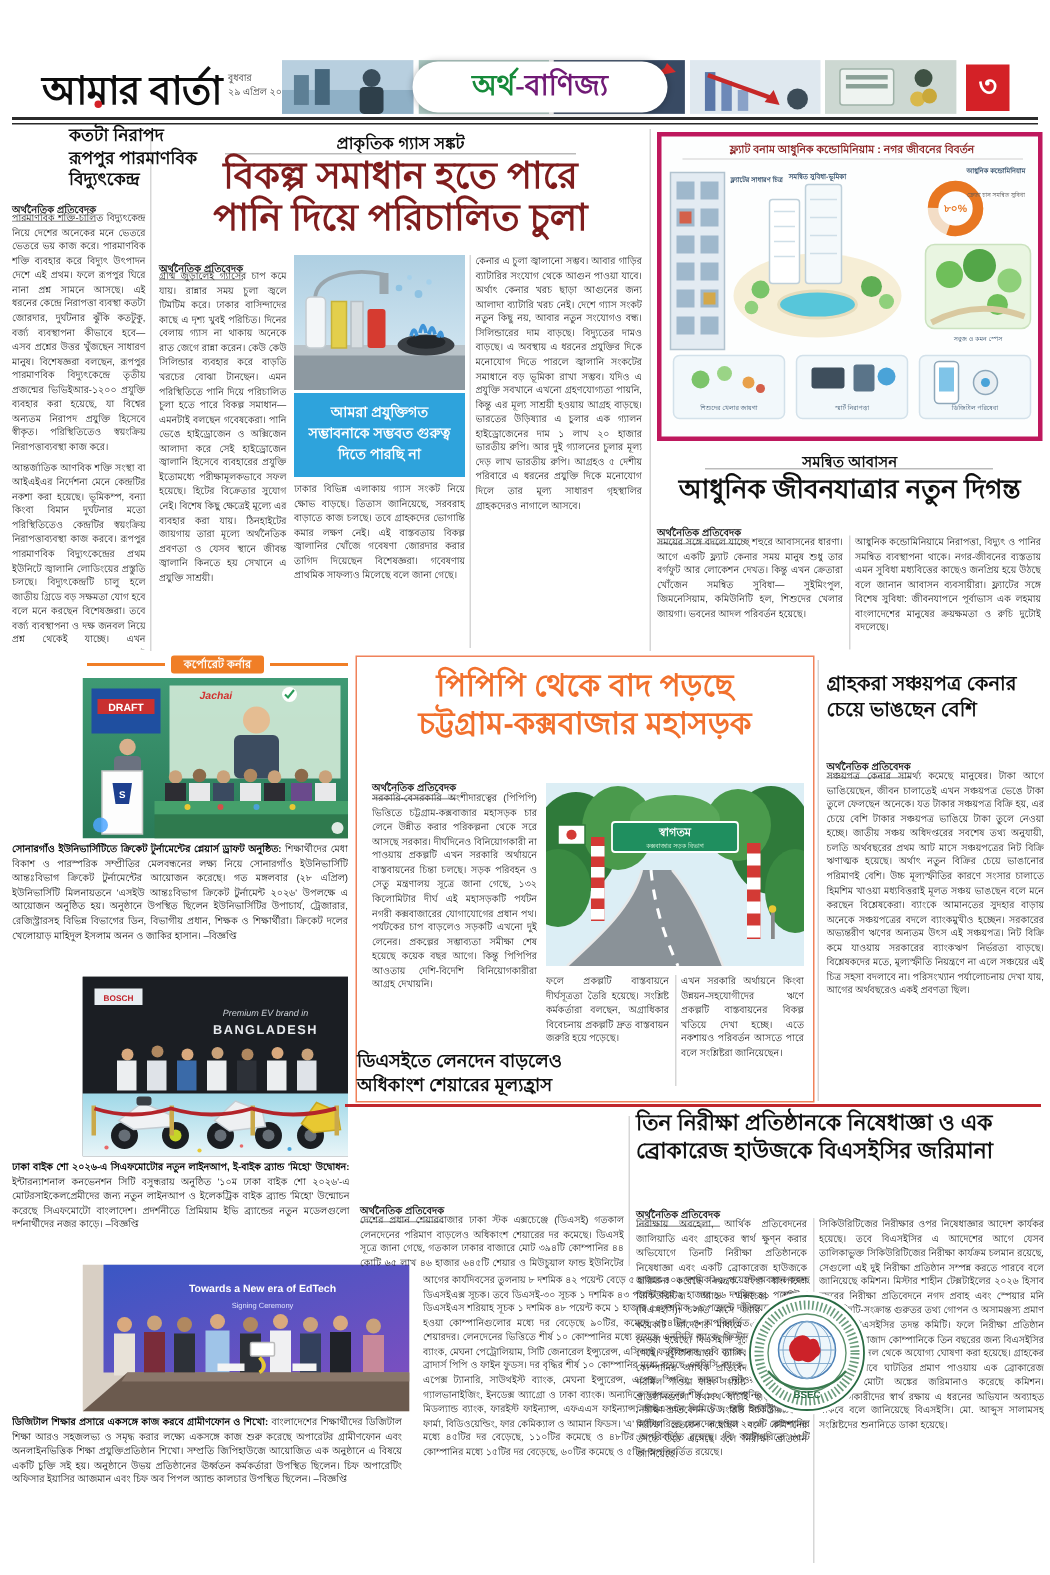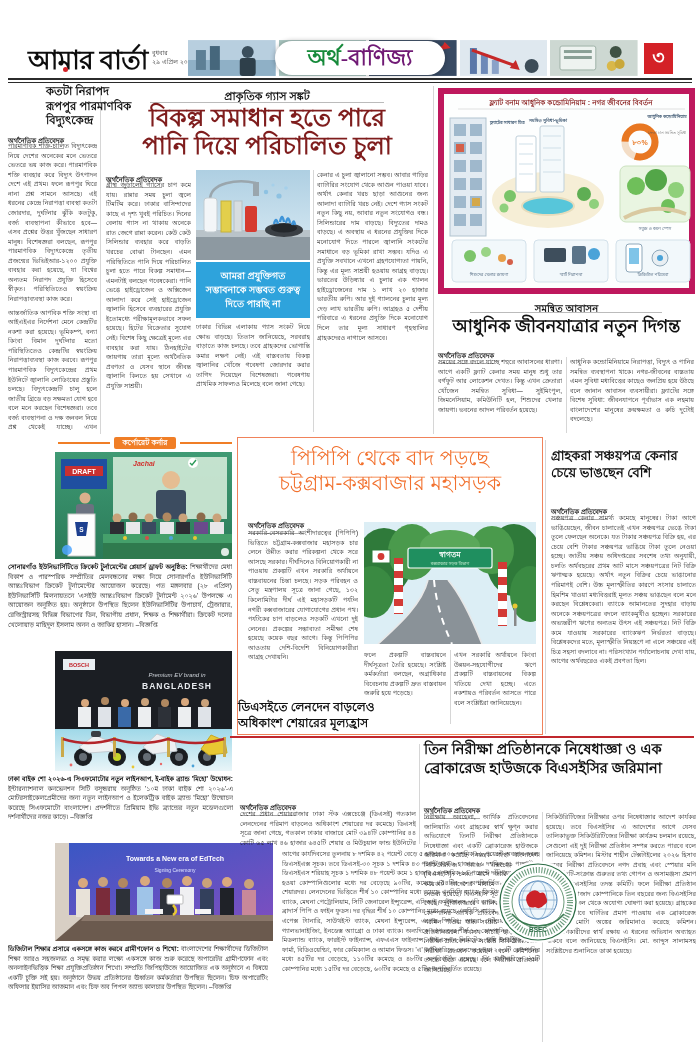--- a/index.html
+++ b/index.html
@@ -70,21 +70,21 @@
       <rect x="14" y="10" width="28" height="3" fill="#8aa096"></rect>
         <rect x="14" y="16" width="28" height="3" fill="#8aa096"></rect>
       <circle cx="62" cy="26" r="5" fill="#d9b84a"></circle>
         <circle cx="70" cy="24" r="5" fill="#c9a83a"></circle>
       <circle cx="66" cy="12" r="6" fill="#3f5244"></circle>
     </svg>
   </div>
 
   <div class="abs" style="left:275px;top:41px;width:170px;height:34px;background:#fff;border-radius:17px;
               box-shadow:0 0 5px rgba(0,0,0,.3);display:flex;align-items:center;justify-content:center;
-              font-size:22px;font-weight:800;z-index:5;">
+              font-size:19px;font-weight:800;z-index:5;">
     <span style="color:#168a3a;">অর্থ</span>
       <span style="color:#701a75;font-family:Liberation Serif, serif;">-বাণিজ্য</span>
   </div>
 
   <div class="abs" style="left:644px;top:43px;width:29px;height:31px;background:#d42127;color:#fff;display:flex;
               align-items:center;justify-content:center;font-size:19px;font-weight:800;">৩</div>
 
   <div class="abs" style="left:8px;top:78px;width:684px;height:2.2px;background:#2b2b2b;"></div>
   <div class="abs" style="left:8px;top:81.6px;width:684px;height:.8px;background:#2b2b2b;"></div>
 
@@ -140,21 +140,21 @@
 
   <div class="abs" style="left:196px;top:262px;width:114px;height:56px;background:#2ea3dc;color:#fff;display:flex;
               align-items:center;justify-content:center;text-align:center;font-weight:700;
               font-size:9.5px;line-height:1.45;padding:2px 6px;box-sizing:border-box;">আমরা প্রযুক্তিগত সম্ভাবনাকে সম্ভবত গুরুত্ব দিতে পারছি না</div>
 
   <div class="abs jt" style="left:196px;top:322px;width:114px;height:110px;">ঢাকার বিভিন্ন এলাকায় গ্যাস সংকট নিয়ে ক্ষোভ বাড়ছে। তিতাস জানিয়েছে, সরবরাহ বাড়াতে কাজ চলছে। তবে গ্রাহকদের ভোগান্তি কমার লক্ষণ নেই। এই বাস্তবতায় বিকল্প জ্বালানির খোঁজে গবেষণা জোরদার করার তাগিদ দিয়েছেন বিশেষজ্ঞরা। গবেষণায় প্রাথমিক সাফল্যও মিলেছে বলে জানা গেছে।</div>
   <div class="vr" style="left:313px;top:170px;height:262px;"></div>
   <div class="abs jt" style="left:317px;top:170px;width:111px;height:263px;">কেনার এ চুলা জ্বালানো সম্ভব। আবার গাড়ির ব্যাটারির সংযোগ থেকে আগুন পাওয়া যাবে। অর্থাৎ কেনার খরচ ছাড়া আগুনের জন্য আলাদা ব্যাটারি খরচ নেই। দেশে গ্যাস সংকট নতুন কিছু নয়, আবার নতুন সংযোগও বন্ধ। সিলিন্ডারের দাম বাড়ছে। বিদ্যুতের দামও বাড়ছে। এ অবস্থায় এ ধরনের প্রযুক্তির দিকে মনোযোগ দিতে পারলে জ্বালানি সংকটের সমাধানে বড় ভূমিকা রাখা সম্ভব। যদিও এ প্রযুক্তি সবখানে এখনো গ্রহণযোগ্যতা পায়নি, কিন্তু এর মূল্য সাশ্রয়ী হওয়ায় আগ্রহ বাড়ছে। ভারতের উড়িষ্যার এ চুলার এক গ্যালন হাইড্রোজেনের দাম ১ লাখ ২০ হাজার ভারতীয় রুপি। আর দুই গ্যালনের চুলার মূল্য দেড় লাখ ভারতীয় রুপি। আগ্রহও ৫ দেশীয় পরিবারে এ ধরনের প্রযুক্তি দিকে মনোযোগ দিলে তার মূল্য সাধারণ গৃহস্থালির গ্রাহকদেরও নাগালে আসবে।</div>
   <div class="vr" style="left:432.5px;top:86px;height:348px;"></div>
 
-  <div class="abs" style="left:438px;top:88px;width:257px;height:206px;border:6px solid #be185d;background:#fdfefe;box-sizing:border-box;">
+  <div class="abs" style="left:438px;top:88px;width:257px;height:206px;border:3px solid #be185d;background:#fdfefe;box-sizing:border-box;">
     <svg width="255" height="204" viewBox="0 0 255 204">
       <text x="127" y="11" text-anchor="middle" font-size="7.2" font-weight="bold" fill="#8a1f1f">ফ্ল্যাট বনাম আধুনিক কন্ডোমিনিয়াম : নগর জীবনের বিবর্তন</text>
       <line x1="14" y1="15" x2="241" y2="15" stroke="#ccc" stroke-width=".6"></line>
 
       <rect x="6" y="24" width="36" height="118" fill="#e3ebf2" stroke="#b2c3cf"></rect>
       <g fill="#9fb8cc">
         <rect x="10" y="30" width="12" height="12"></rect>
           <rect x="26" y="30" width="12" height="12"></rect>
         <rect x="10" y="48" width="12" height="12"></rect>
           <rect x="26" y="48" width="12" height="12"></rect>
@@ -396,21 +396,21 @@
     <rect x="90" y="66" width="18" height="5" fill="#f4f4f4"></rect>
       <rect x="140" y="66" width="16" height="5" fill="#f4f4f4"></rect>
     <path d="M118,62 q6,6 0,10" stroke="#e8c832" stroke-width="2.5" fill="none"></path>
   </svg>
   <div class="abs cap" style="left:8px;top:944px;width:260px;height:92px;">
     <b>ডিজিটাল শিক্ষার প্রসারে একসঙ্গে কাজ করবে গ্রামীণফোন ও শিখো:</b>
     <span>বাংলাদেশের শিক্ষার্থীদের ডিজিটাল শিক্ষা আরও সহজলভ্য ও সমৃদ্ধ করার লক্ষ্যে একসঙ্গে কাজ শুরু করেছে অপারেটর গ্রামীণফোন এবং অনলাইনভিত্তিক শিক্ষা প্রযুক্তিপ্রতিষ্ঠান শিখো। সম্প্রতি জিপিহাউজে আয়োজিত এক অনুষ্ঠানে এ বিষয়ে একটি চুক্তি সই হয়। অনুষ্ঠানে উভয় প্রতিষ্ঠানের ঊর্ধ্বতন কর্মকর্তারা উপস্থিত ছিলেন। চিফ অপারেটিং অফিসার ইয়াসির আজমান এবং চিফ অব পিপল অ্যান্ড কালচার উপস্থিত ছিলেন। –বিজ্ঞপ্তি</span>
   </div>
 
   <div class="abs" style="left:237px;top:437px;width:306px;height:298px;border:1.2px solid #f0825a;background:#fff;box-sizing:border-box;">
-    <div class="abs" style="left:8px;top:7px;width:288px;text-align:center;font-weight:400;color:#f2712e;
+    <div class="abs" style="left:8px;top:7px;width:288px;text-align:center;font-weight:700;color:#f2712e;
                 font-size:20.5px;line-height:1.22;">
       <div>পিপিপি থেকে বাদ পড়ছে</div>
       <div>চট্টগ্রাম-কক্সবাজার মহাসড়ক</div>
     </div>
     <div class="abs" style="left:10px;top:76px;">
       <span class="byline">অর্থনৈতিক প্রতিবেদক</span>
     </div>
     <div class="abs jt" style="left:10px;top:90px;width:110px;height:198px;">সরকারি-বেসরকারি অংশীদারত্বের (পিপিপি) ভিত্তিতে চট্টগ্রাম-কক্সবাজার মহাসড়ক চার লেনে উন্নীত করার পরিকল্পনা থেকে সরে আসছে সরকার। দীর্ঘদিনেও বিনিয়োগকারী না পাওয়ায় প্রকল্পটি এখন সরকারি অর্থায়নে বাস্তবায়নের চিন্তা চলছে। সড়ক পরিবহন ও সেতু মন্ত্রণালয় সূত্রে জানা গেছে, ১৩২ কিলোমিটার দীর্ঘ এই মহাসড়কটি পর্যটন নগরী কক্সবাজারের যোগাযোগের প্রধান পথ। পর্যটকের চাপ বাড়লেও সড়কটি এখনো দুই লেনের। প্রকল্পের সম্ভাব্যতা সমীক্ষা শেষ হয়েছে কয়েক বছর আগে। কিন্তু পিপিপির আওতায় দেশি-বিদেশি বিনিয়োগকারীরা আগ্রহ দেখায়নি।</div>
 
     <svg class="abs" style="left:126px;top:84px;" width="172" height="122" viewBox="0 0 172 122">

